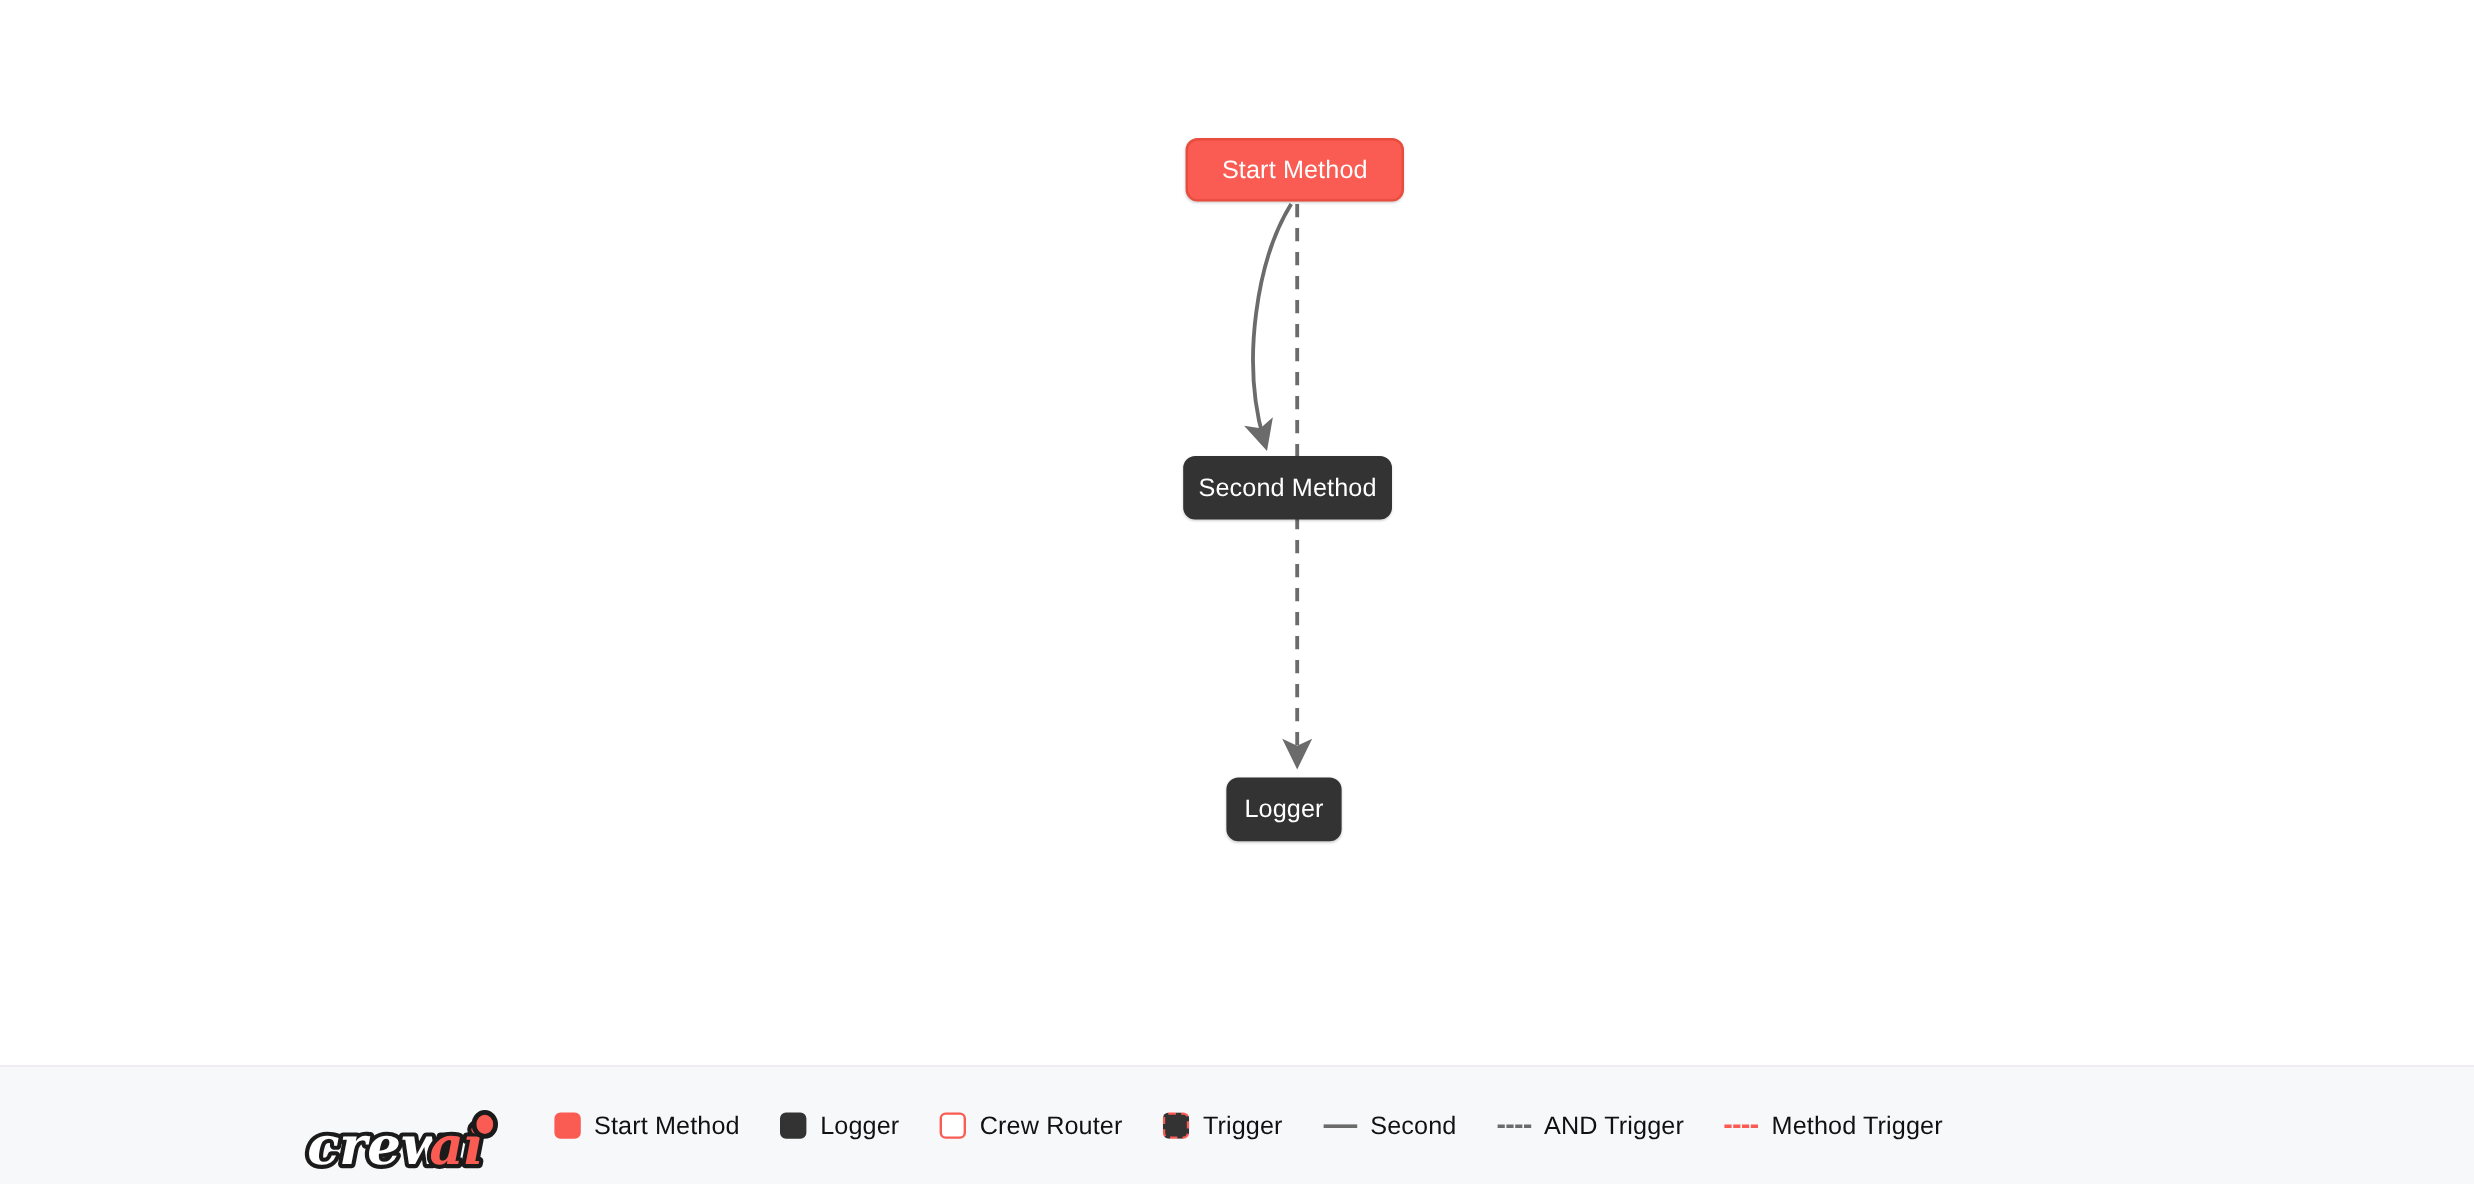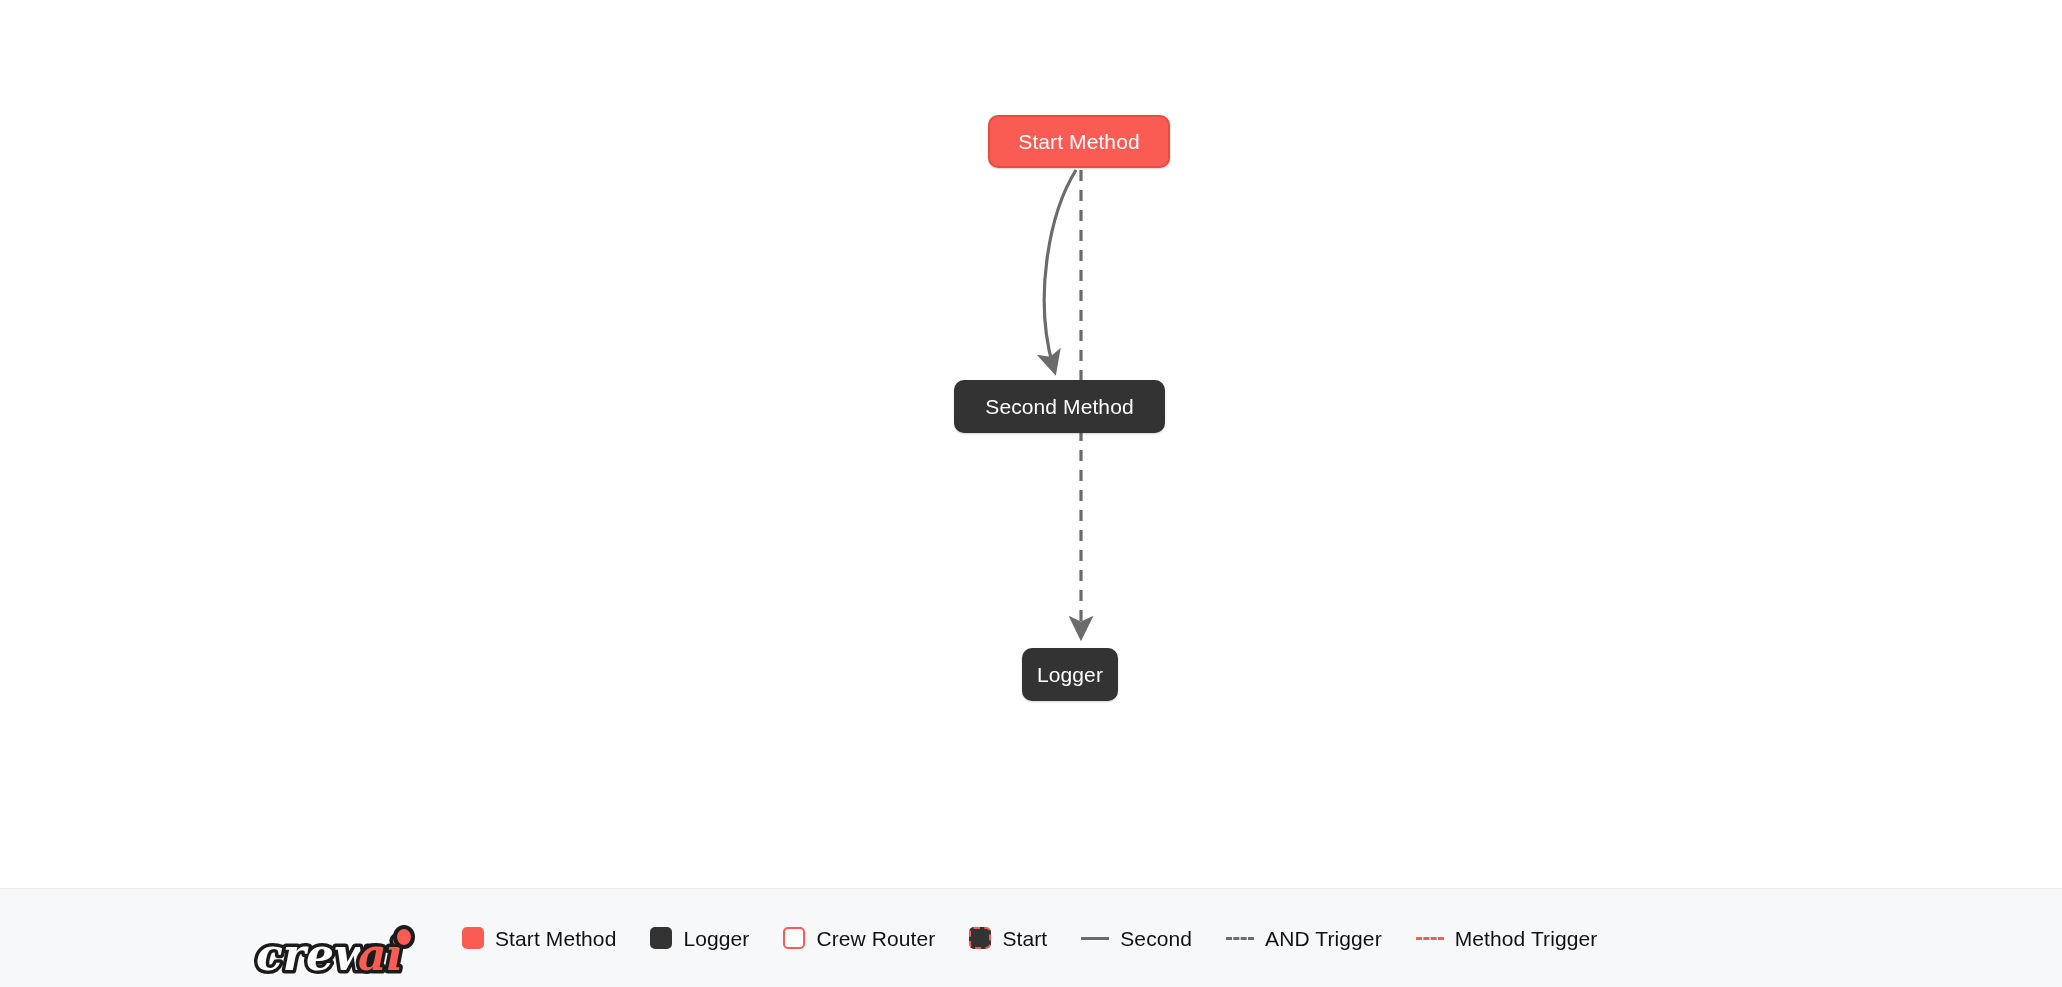--- a/index.html
+++ b/index.html
@@ -155,21 +155,21 @@
 
       <path d="M 1076 170 C 1048 215, 1034 300, 1053 366" fill="none" stroke="#6b6b6b" stroke-width="3.2" marker-end="url(#arrow-gray)"></path>
 
       <path d="M 1081 170 L 1081 631" fill="none" stroke="#6b6b6b" stroke-width="3.2" stroke-dasharray="11 9" marker-end="url(#arrow-gray)"></path>
     </svg>
 
     <div class="node node--start" style="left:988px; top:115px; width:182px; height:53px;">
       <span class="node-label">Start Method</span>
     </div>
 
-    <div class="node node--method" style="left:954px; top:380px; width:211px; height:53px;">
+    <div class="node node--method" style="left:986px; top:380px; width:174px; height:53px;">
       <span class="node-label">Second Method</span>
     </div>
 
     <div class="node node--method" style="left:1022px; top:648px; width:96px; height:53px;">
       <span class="node-label">Logger</span>
     </div>
 
   </div>
 
   <div id="legend-bar">
@@ -199,21 +199,21 @@
         <span class="legend-label">Logger</span>
       </div>
 
       <div class="legend-item">
         <span class="swatch swatch--crew"></span>
         <span class="legend-label">Crew Router</span>
       </div>
 
       <div class="legend-item">
         <span class="swatch swatch--router"></span>
-        <span class="legend-label">Start</span>
+        <span class="legend-label">Trigger</span>
       </div>
 
       <div class="legend-item">
         <span class="line-swatch line--solid-gray"></span>
         <span class="legend-label">Second</span>
       </div>
 
       <div class="legend-item">
         <span class="line-swatch line--dash-gray"></span>
         <span class="legend-label">AND Trigger</span>

